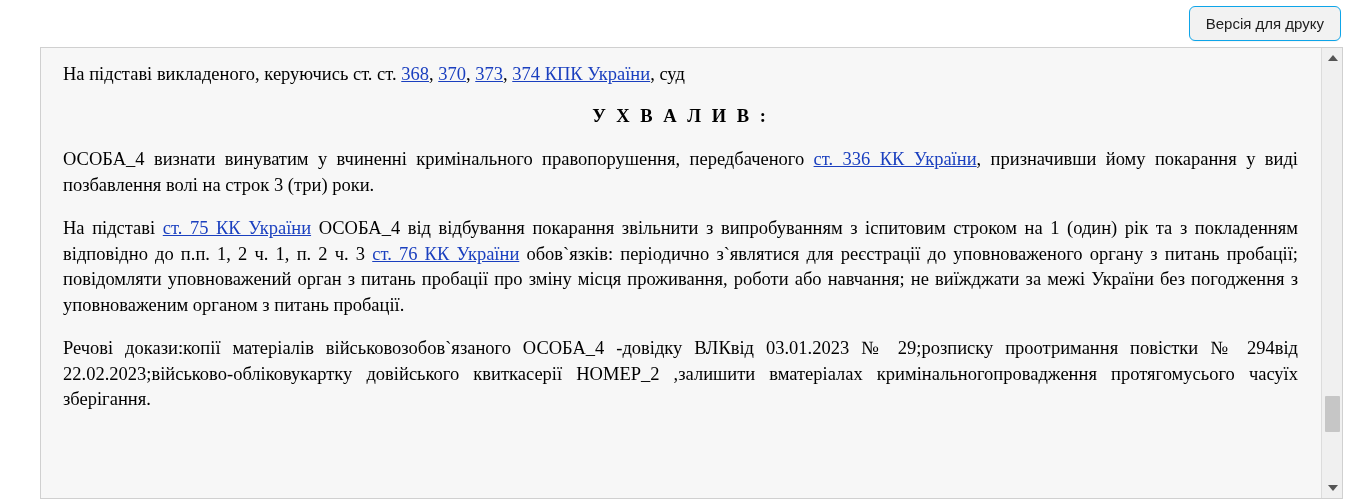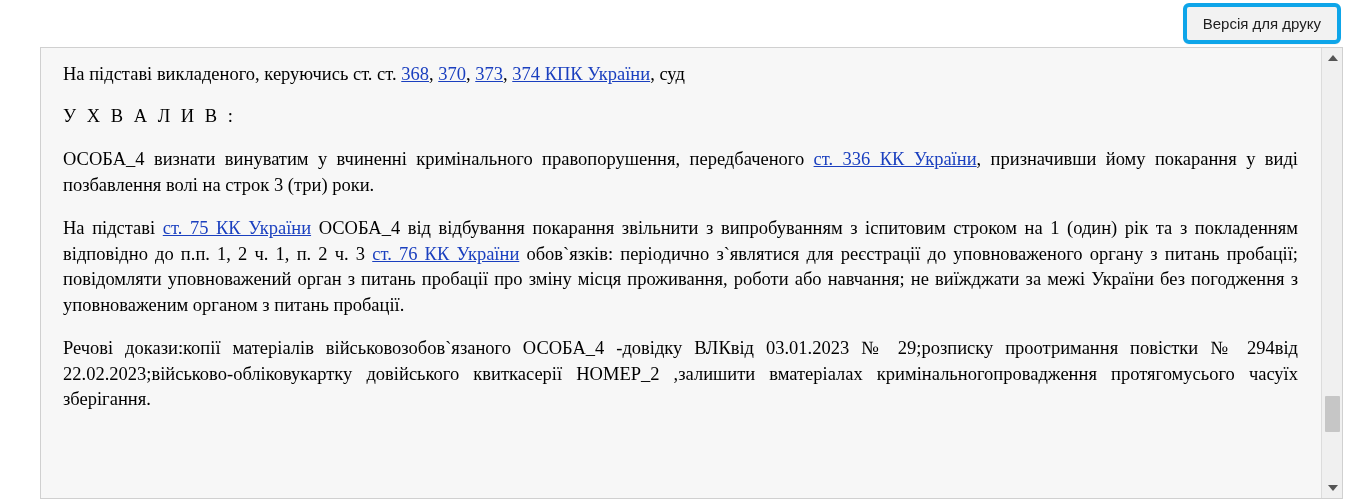--- a/index.html
+++ b/index.html
@@ -25,21 +25,21 @@
     left: 0;
     right: 0;
     height: 46px;
     display: flex;
     justify-content: flex-end;
     align-items: center;
     padding-right: 22px;
   }
   .print-button {
     background: #f2f2f2;
-    border: 4px solid #0ea5e9;
+    border: 1px solid #0ea5e9;
     border-radius: 6px;
     padding: 8px 16px;
     font-family: "Liberation Sans", sans-serif;
     font-size: 15px;
     color: #202020;
     cursor: pointer;
     box-shadow: 0 1px 1px rgba(0,0,0,0.04);
     white-space: nowrap;
   }
   
@@ -69,22 +69,22 @@
     color: #000000;
     text-align: justify;
   }
   .doc-body p {
     margin: 0 0 18px 0;
   }
   .doc-body p.tight {
     margin-bottom: 16px;
   }
   .center-head {
-    text-align: left;
-    font-weight: normal;
+    text-align: center;
+    font-weight: bold;
     letter-spacing: 3px;
     margin: 0 0 22px 0;
   }
   a.doclink {
     color: #1a3fbf;
     text-decoration: underline;
     cursor: pointer;
   }
   .nowrap { white-space: nowrap; }
   

